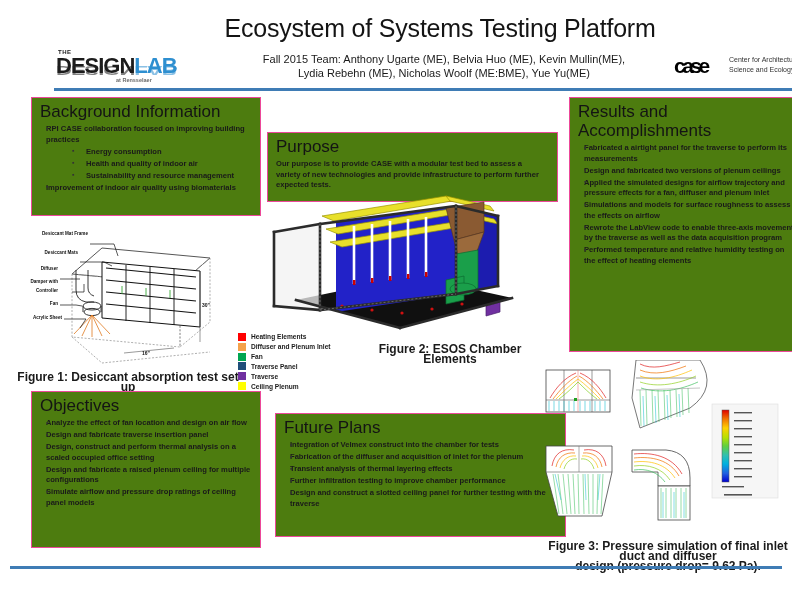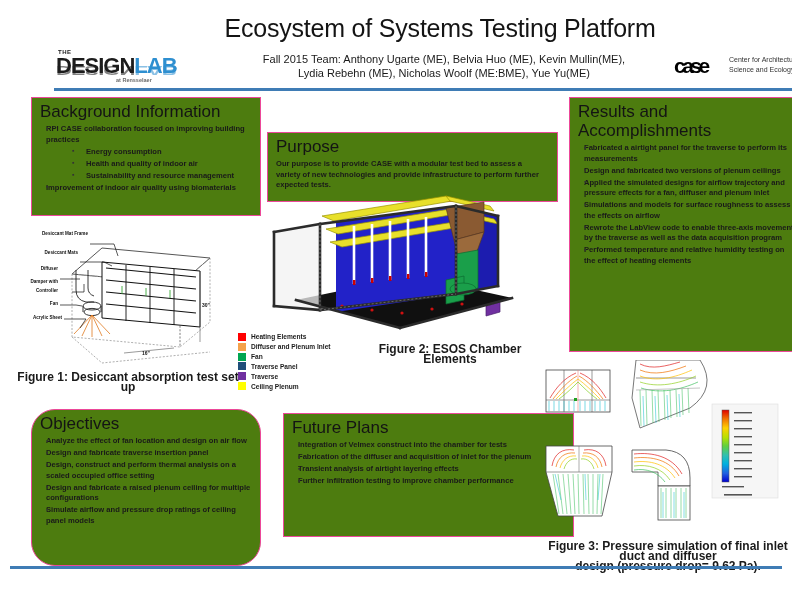--- a/index.html
+++ b/index.html
@@ -141,25 +141,25 @@
     font-size: 7.6px;
     font-weight: bold;
     line-height: 10.5px;
     color: #1a1a1a;
     margin: 0 10px 0 8px;
   }
 
   
   #panel-background { left: 14px; top: 97px; width: 228px; height: 117px; }
   
-  #panel-objectives { left: 14px; top: 409px; width: 228px; height: 155px; border-radius: 24px; }
+  #panel-objectives { left: 14px; top: 391px; width: 228px; height: 155px; }
   
   #panel-purpose { left: 250px; top: 132px; width: 289px; height: 68px; }
   
-  #panel-future { left: 266px; top: 413px; width: 289px; height: 122px; }
+  #panel-future { left: 258px; top: 413px; width: 289px; height: 122px; }
   
   #panel-results { left: 552px; top: 97px; width: 232px; height: 253px; }
 
   
   #fig1 { position: absolute; left: 14px; top: 222px; width: 228px; height: 165px; background:#fff; }
   .fig-caption {
     position: absolute;
     font-size: 12px; font-weight: bold; text-align: center;
     color: #1a1a1a; line-height: 10px;
   }
@@ -440,22 +440,23 @@
       <span class="legend-sw" style="background:#ffff00"></span>
       <span class="legend-lb">Ceiling Plenum</span>
     </div>
   </div>
 
   <div class="panel" id="panel-future">
     <div class="sec-title">Future Plans</div>
     <ul class="bul">
       <li>Integration of Velmex construct into the chamber for tests</li>
       <li>Fabrication of the diffuser and acquisition of inlet for the plenum</li>
-      <li>Transient analysis of airtight layering effects</li>
+      <li>Transient analysis of thermal layering effects</li>
       <li>Further infiltration testing to improve chamber performance</li>
+      <li>Design and construct a slotted ceiling panel for further testing with the traverse</li>
     </ul>
   </div>
 
   <div class="panel" id="panel-results">
     <div class="sec-title">Results and</div>
     <div class="sec-title" style="margin-top:-4px;">Accomplishments</div>
     <ul class="bul">
       <li>Fabricated a airtight panel for the traverse to perform its measurements</li>
       <li>Design and fabricated two versions of plenum ceilings</li>
       <li>Applied the simulated designs for airflow trajectory and pressure effects for a fan, diffuser and plenum inlet</li>

